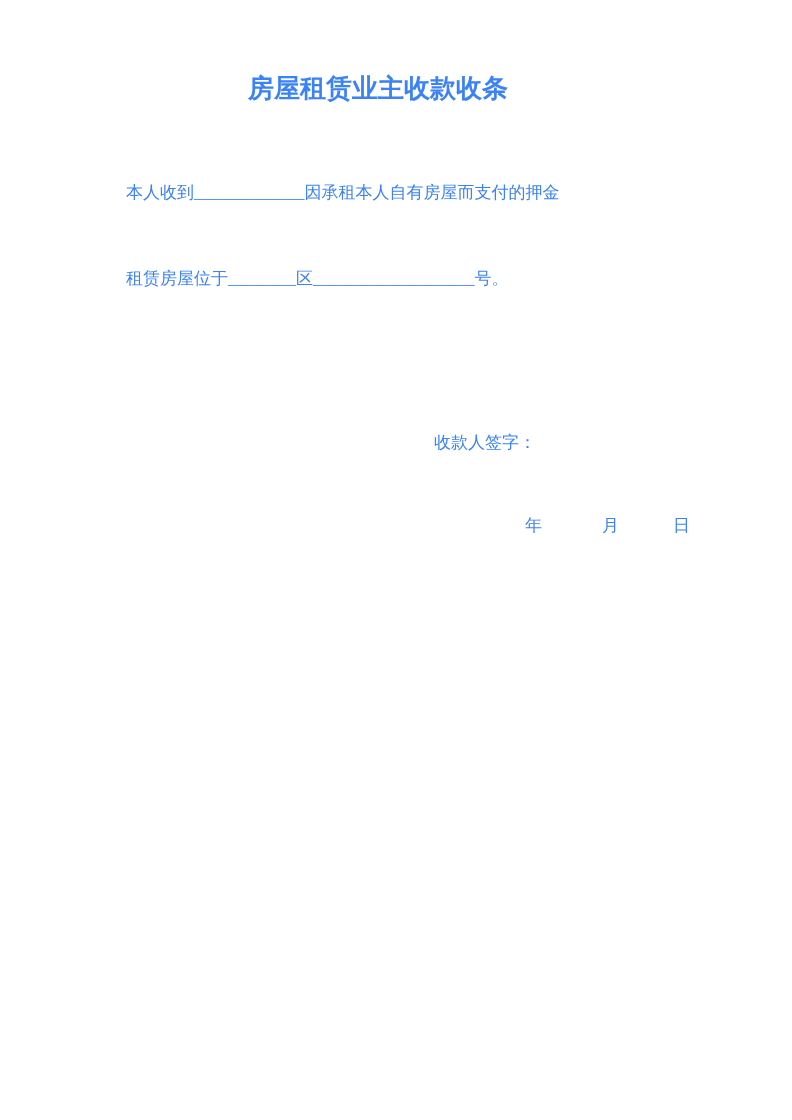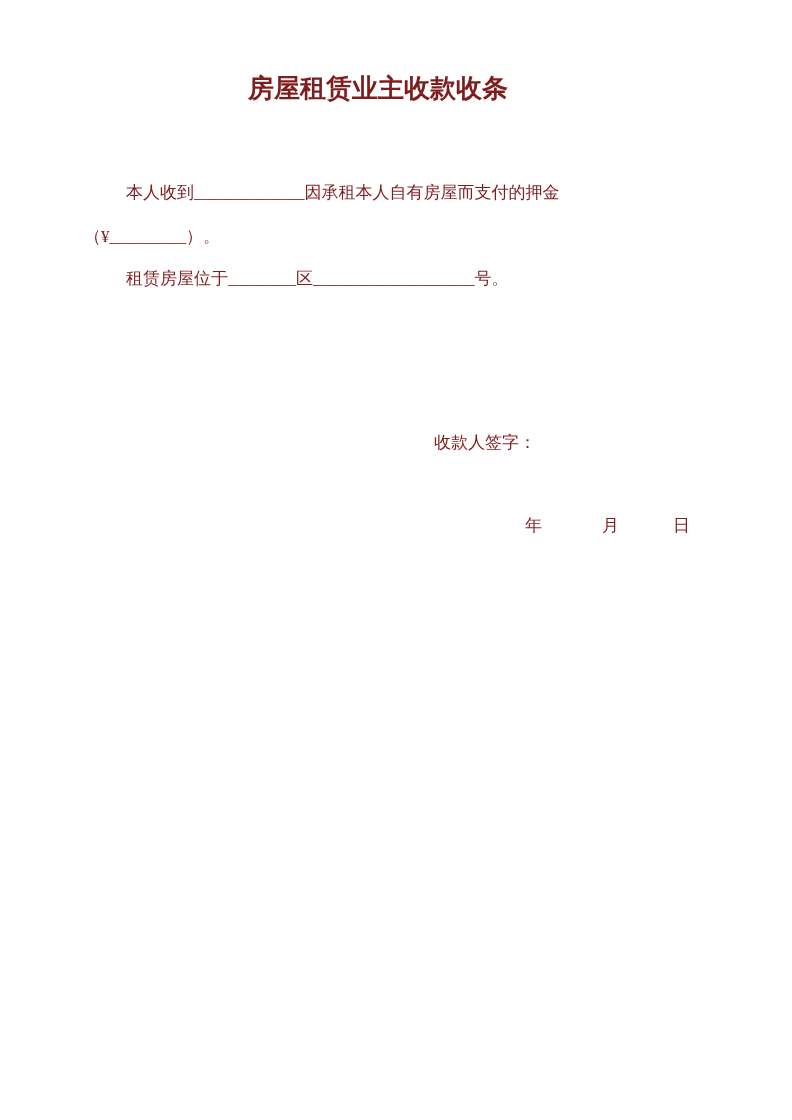--- a/index.html
+++ b/index.html
@@ -5,21 +5,21 @@
   html, body {
     margin: 0;
     padding: 0;
     background: #ffffff;
   }
   .page {
     position: relative;
     width: 792px;
     height: 1040px;
     background: #ffffff;
-    color: #7f1d1d;
+    color: #3b82f6;
     font-family: "Liberation Serif", "DejaVu Serif", serif;
     overflow: hidden;
   }
   .title {
     position: absolute;
     top: 74px;
     left: 0;
     width: 756px;
     margin: 0;
     text-align: center;
@@ -44,21 +44,20 @@
 </style>
 </head>
 <body>
 
 <div class="page">
 
   <h1 class="title">房屋租赁业主收款收条</h1>
 
   <div class="line l1">本人收到_____________因承租本人自有房屋而支付的押金</div>
 
-  <div class="line l2">（¥_________）。</div>
 
   <div class="line l3">租赁房屋位于________区___________________号。</div>
 
   <div class="line sig">收款人签字：</div>
 
   <div class="line dateline">
     <span class="y">年</span><span class="m">月</span><span class="d">日</span>
   </div>
 
 </div>

